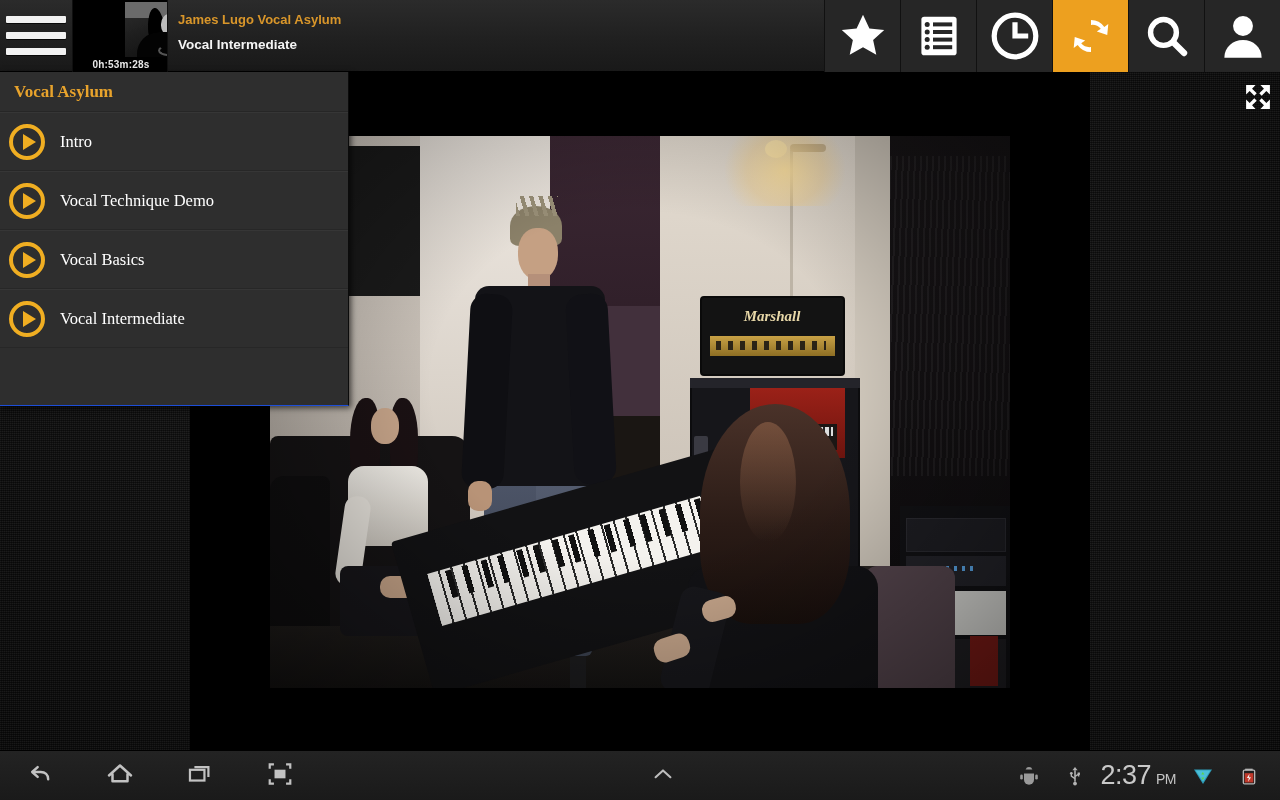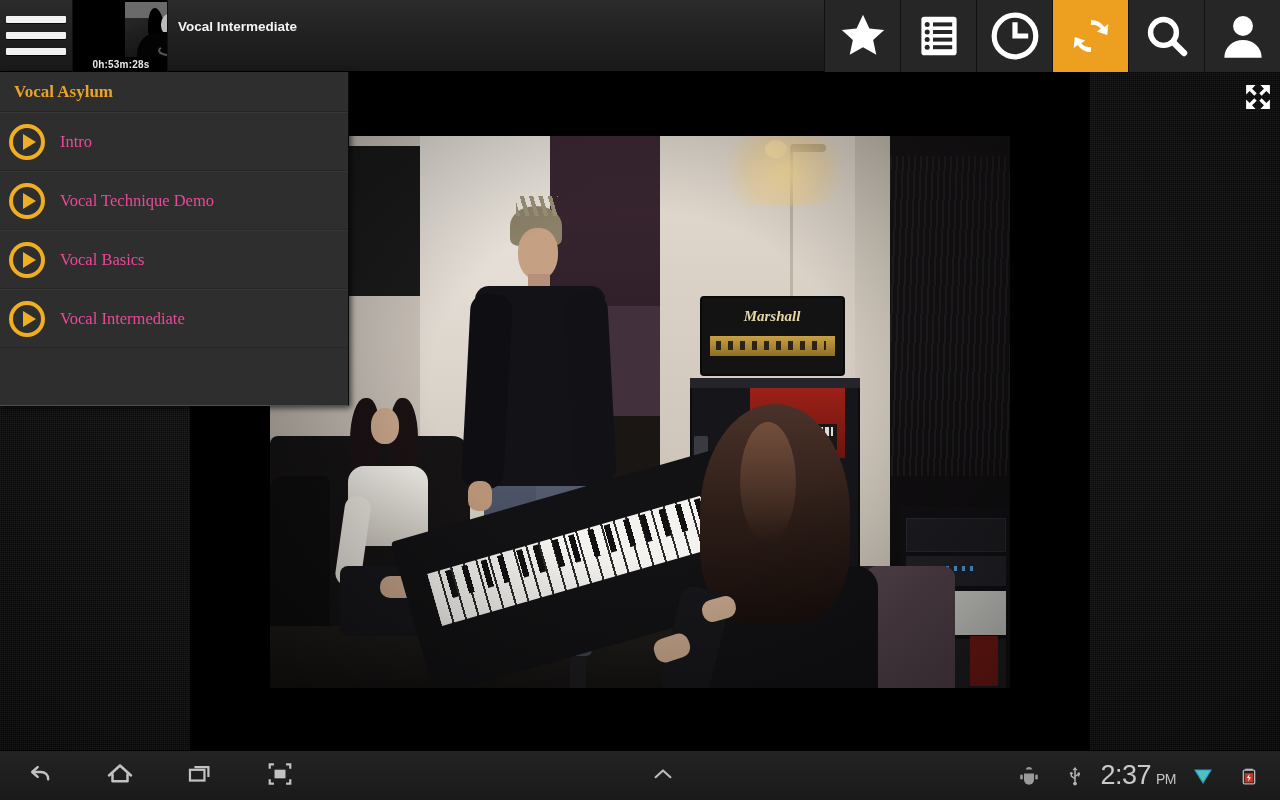--- a/index.html
+++ b/index.html
@@ -128,21 +128,21 @@
     border: 4px solid #f0ae22; border-radius: 50%;
   }
   .ch-play .tri {
     position: absolute; left: 17px; top: 10px;
     width: 0; height: 0;
     border-left: 13px solid #f0ae22;
     border-top: 8px solid transparent;
     border-bottom: 8px solid transparent;
   }
   .ch-label {
-    color: #ec4899; font-size: 16.5px; font-weight: 400; margin-left: 10px;
+    color: #ffffff; font-size: 16.5px; font-weight: 400; margin-left: 10px;
     white-space: nowrap;
   }
 
   
   .player {
     position: absolute; left: 190px; top: 72px; width: 900px; height: 678px;
     background: #000; overflow: hidden;
   }
   .video-frame {
     position: absolute; left: 80px; top: 64px; width: 740px; height: 552px;
@@ -300,20 +300,21 @@
         <div class="thumb-hairL"></div>
         <div class="thumb-hairR"></div>
         <div class="thumb-face"></div>
         <div class="thumb-body"></div>
         <div class="thumb-logo"></div>
       </div>
       <div class="thumb-dur">0h:53m:28s</div>
     </div>
 
     <div class="titles">
+      <div class="title-main">James Lugo Vocal Asylum</div>
       <div class="title-sub">Vocal Intermediate</div>
     </div>
 
     <div class="icons">
 
       <div class="icon-btn">
         <span>
           <svg width="52" height="52" viewBox="0 0 24 24">
               <path fill="#fff" d="M12 2.2l2.95 6.33 6.85.72-5.13 4.62 1.47 6.77L12 17.2l-6.14 3.44 1.47-6.77L2.2 9.25l6.85-.72z"></path>
             </svg>

